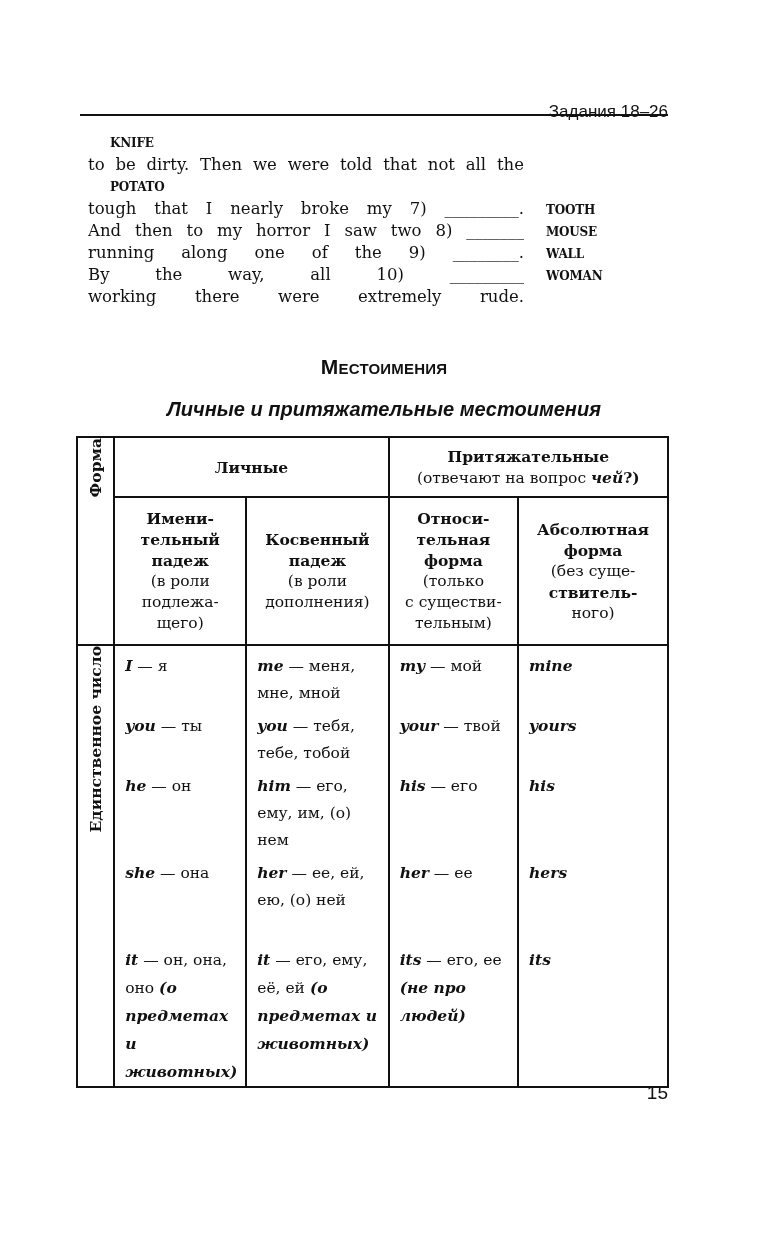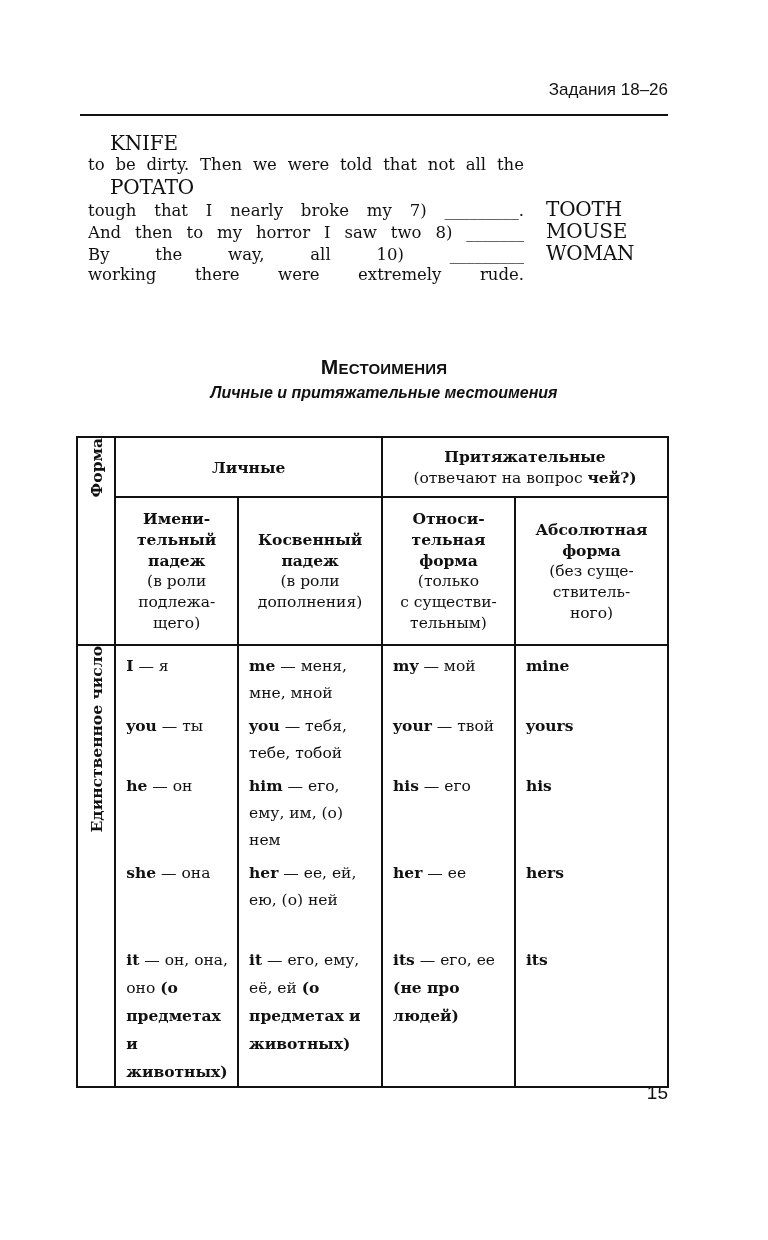--- a/index.html
+++ b/index.html
@@ -1,45 +1,45 @@
 <!DOCTYPE html>
 <html><head>
 <meta charset="utf-8">
 <style>
   html, body { margin: 0; padding: 0; background: #ffffff; }
   body { width: 768px; height: 1240px; position: relative; overflow: hidden; color: #111; }
   .serif { font-family: "DejaVu Serif", "Liberation Serif", serif; }
   .sans { font-family: "Liberation Sans", "DejaVu Sans", sans-serif; }
 
   .running-head {
-    position: absolute; left: 80px; top: 80px; width: 588px;
+    position: absolute; left: 80px; top: 102px; width: 588px;
     text-align: right; font-size: 17px;
   }
   .head-rule {
     position: absolute; left: 80px; top: 114px; width: 588px; height: 0;
     border-top: 2px solid #111;
   }
 
   .exercise {
     position: absolute; left: 88px; top: 132px; width: 580px;
   }
   .ex-line {
     display: flex; align-items: baseline; height: 22px;
     font-size: 16.5px; line-height: 22px;
   }
   .ex-text { width: 436px; white-space: pre; overflow: hidden; text-align: justify; text-align-last: justify; }
-  .ex-word { margin-left: 22px; font-weight: normal; font-size: 20px; letter-spacing: -0.2px; }
+  .ex-word { margin-left: 22px; font-weight: bold; font-size: 12px; letter-spacing: -0.2px; }
 
   .section-title {
     position: absolute; left: 0; top: 355px; width: 768px; text-align: center;
     font-weight: bold; font-size: 21px; font-variant: small-caps; letter-spacing: 0.2px;
   }
   .section-subtitle {
-    position: absolute; left: 0; top: 384px; width: 768px; text-align: center;
-    font-weight: bold; font-style: italic; font-size: 16px;
+    position: absolute; left: 0; top: 398px; width: 768px; text-align: center;
+    font-weight: bold; font-style: italic; font-size: 20px;
   }
 
   table.pron {
     position: absolute; left: 76px; top: 436px; width: 593px;
     border-collapse: collapse; font-size: 15.5px;
   }
   table.pron td, table.pron th {
     border: 2px solid #111; vertical-align: top; padding: 0;
   }
   table.pron th { font-weight: bold; text-align: center; line-height: 21px; }
@@ -57,21 +57,21 @@
   td.number-cell { vertical-align: middle; }
 
   .hdr-top { height: 58px; vertical-align: middle !important; }
   .hdr-sub { height: 146px; vertical-align: middle !important; }
 
   .cell { padding: 6px 8px 0 10px; line-height: 27px; }
   .entry { min-height: 0; }
   .e-i, .e-you { height: 60px; }
   .e-he, .e-she { height: 87px; }
   .e-it { height: 140px; }
-  .it { font-weight: bold; }
+  .it { font-style: italic; font-weight: bold; }
   .page-number {
     position: absolute; left: 620px; top: 1082px; width: 48px; text-align: right;
     font-size: 19px;
   }
 </style>
 </head>
 <body>
 
 <div class="running-head sans">Задания 18–26</div>
 <div class="head-rule"></div>
@@ -87,20 +87,24 @@
   <div class="ex-line">
       <span class="ex-word">POTATO</span>
     </div>
   <div class="ex-line">
       <span class="ex-text">tough that I nearly broke my 7) _________.</span>
       <span class="ex-word">TOOTH</span>
     </div>
   <div class="ex-line">
       <span class="ex-text">And then to my horror I saw two 8) _______</span>
       <span class="ex-word">MOUSE</span>
+    </div>
+  <div class="ex-line">
+      <span class="ex-text">running along one of the 9) ________.</span>
+      <span class="ex-word">WALL</span>
     </div>
   <div class="ex-line">
       <span class="ex-text">By the way, all 10) _________</span>
       <span class="ex-word">WOMAN</span>
     </div>
   <div class="ex-line">
       <span class="ex-text">working there were extremely rude.</span>
       <span class="ex-word"></span>
     </div>
 </div>
@@ -149,21 +153,21 @@
       <div>тельная</div>
       <div>форма</div>
       <div style="font-weight:normal">(только</div>
       <div style="font-weight:normal">с существи-</div>
       <div style="font-weight:normal">тельным)</div>
     </th>
     <th class="hdr-sub">
       <div>Абсолютная</div>
       <div>форма</div>
       <div style="font-weight:normal">(без суще-</div>
-      <div style="font-weight:normal">ствитель-</div>
+      <div style="font-weight:bold">ствитель-</div>
       <div style="font-weight:normal">ного)</div>
     </th>
   </tr>
   <tr>
     <td class="number-cell">
       <div class="vert">Единственное число</div>
     </td>
     <td>
       <div class="cell">
         <div class="entry e-i"><span class="it">I</span><span> — я</span></div>

